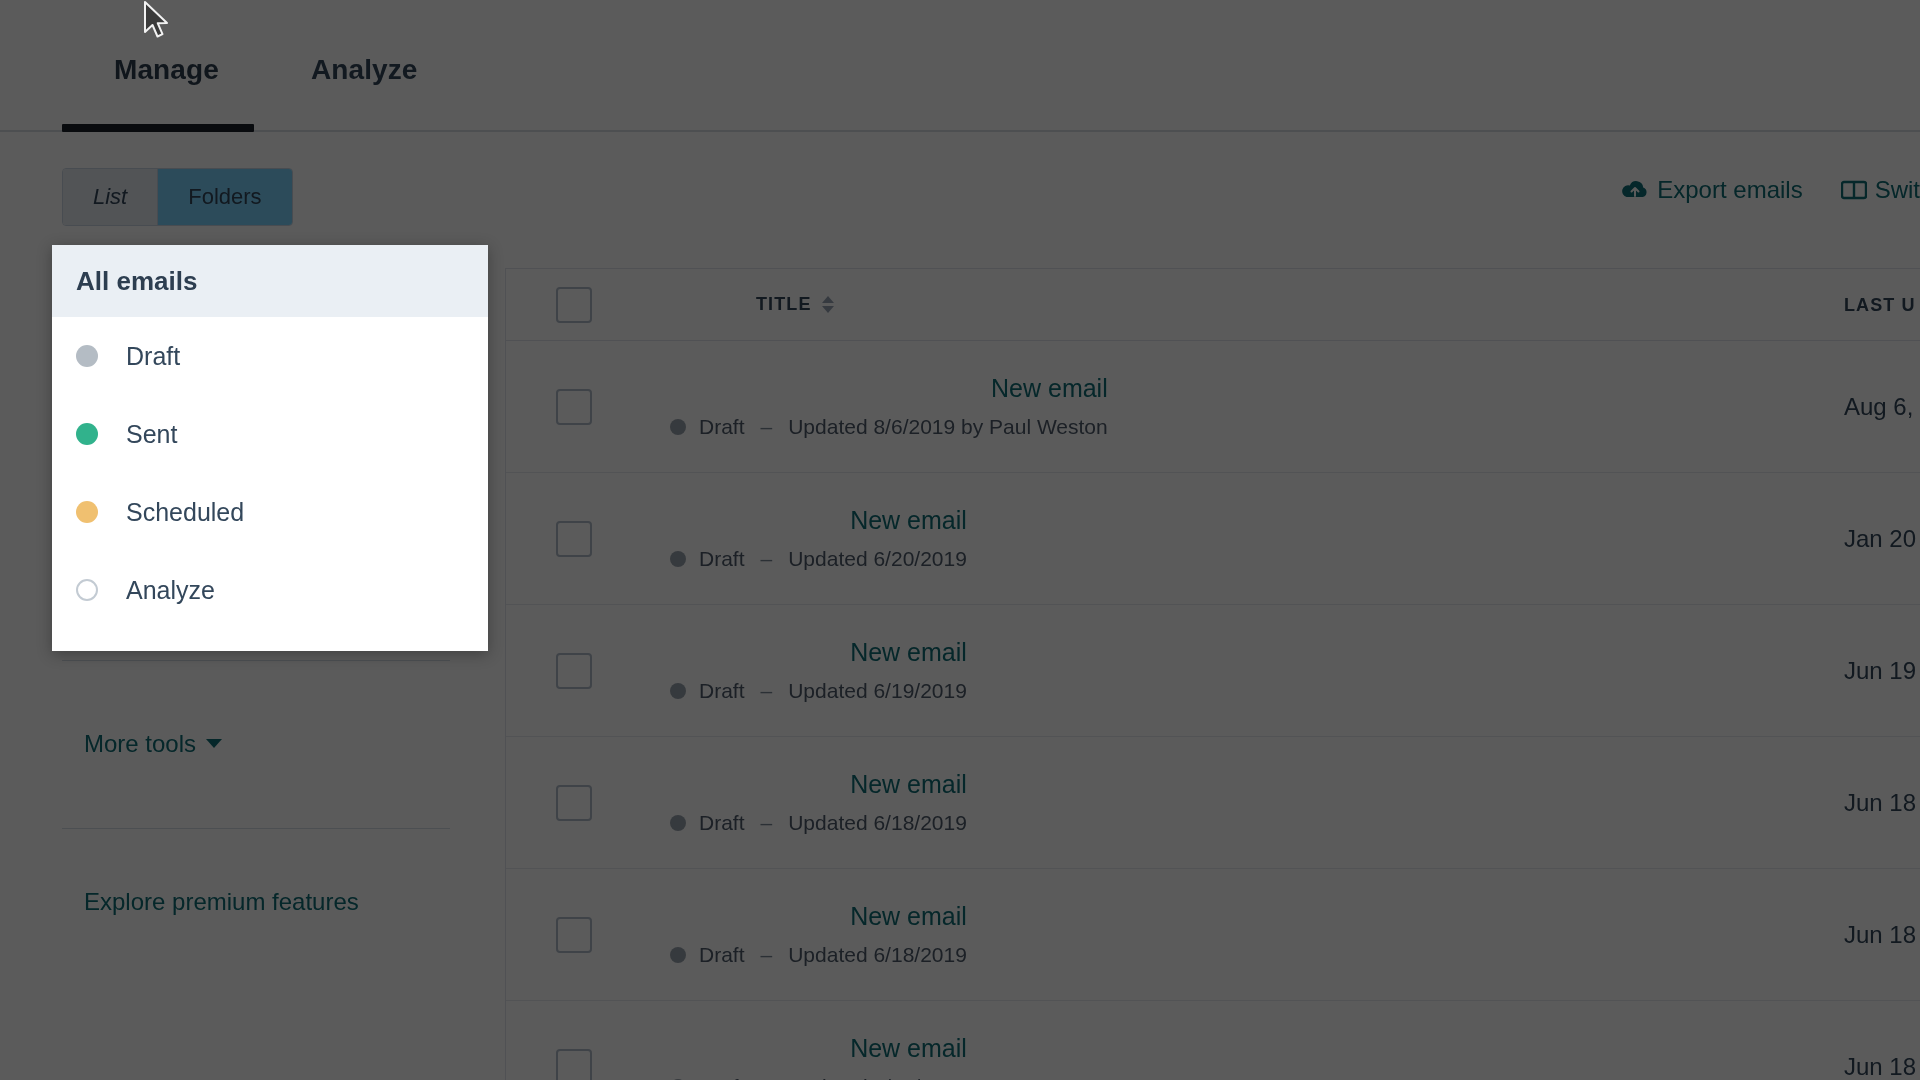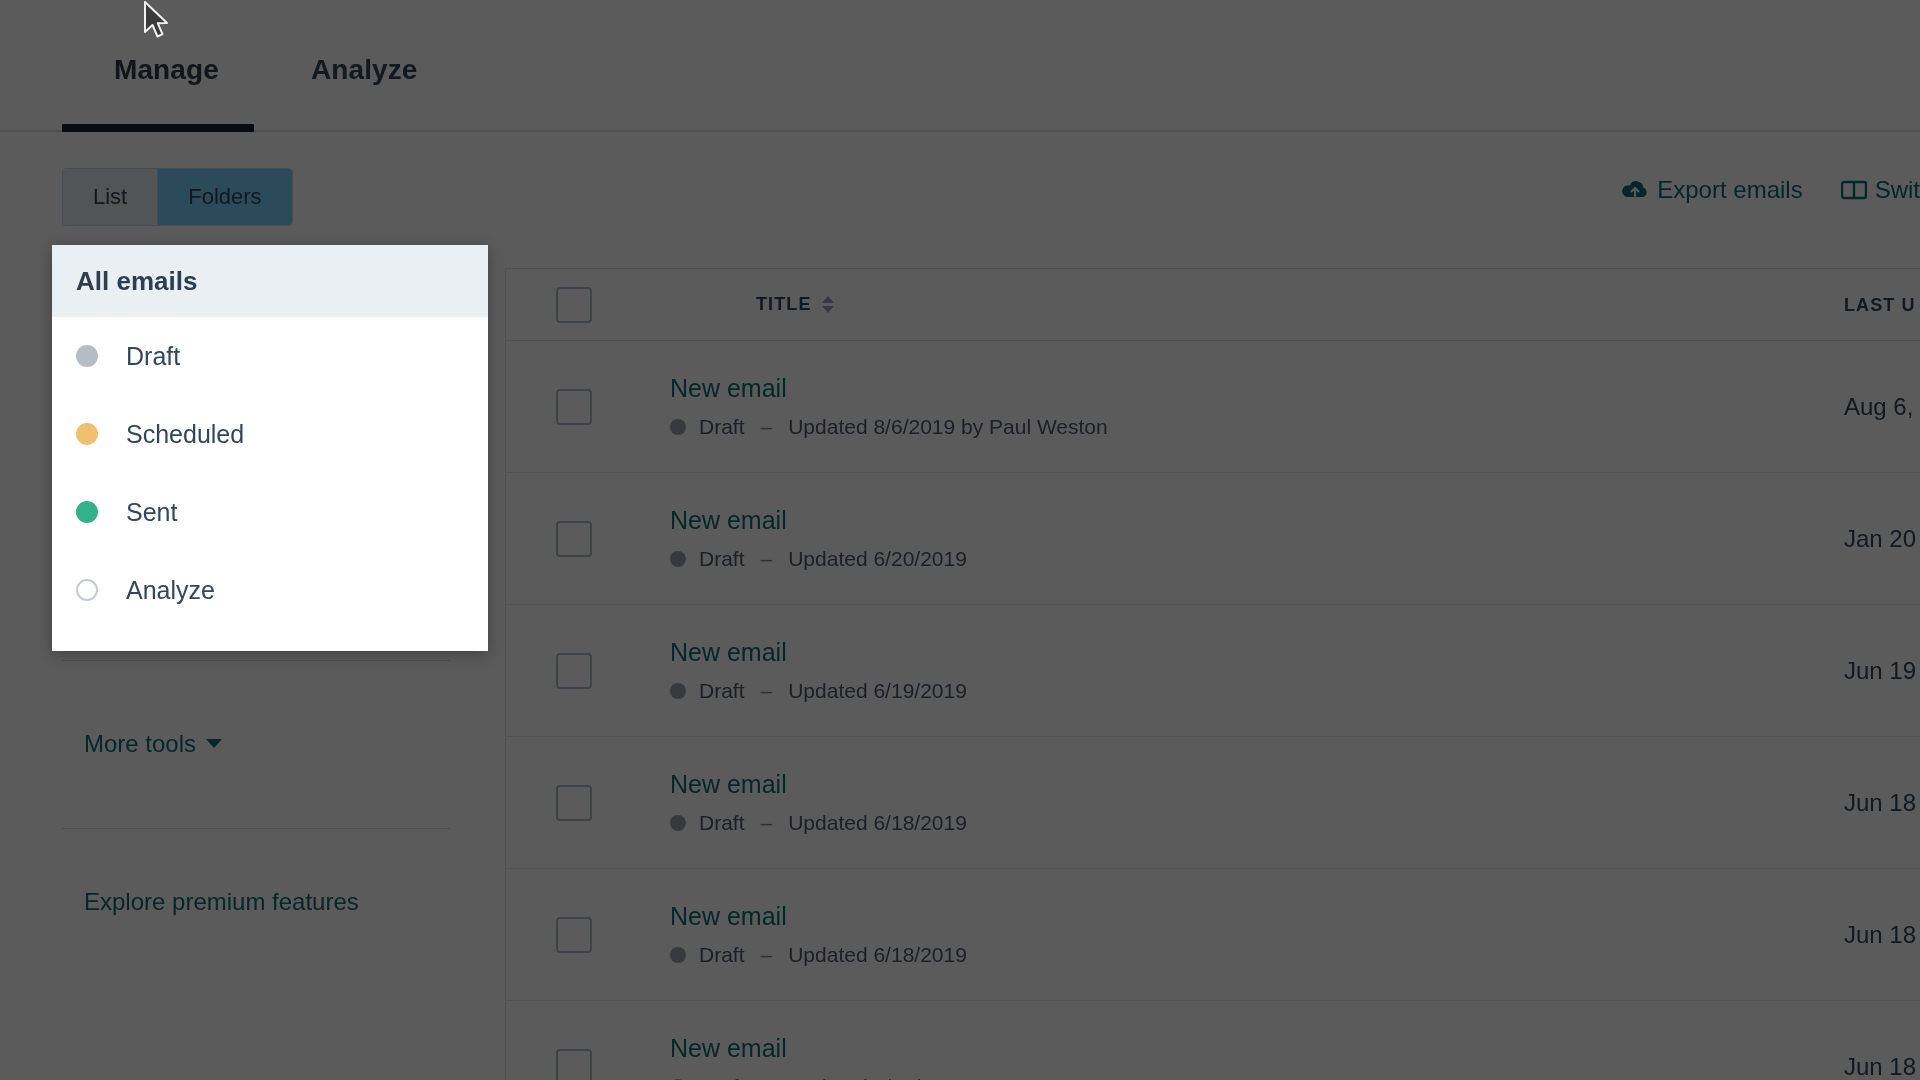--- a/index.html
+++ b/index.html
@@ -85,21 +85,21 @@
     font-size: 22px;
     color: #33475b;
     padding: 0 30px;
     display: flex;
     align-items: center;
     background: #7dd3fc;
     border: none;
     cursor: pointer;
     font-family: "Liberation Sans", sans-serif;
   }
-  .seg-btn.active { background: #e5eaf0; }
+  .seg-btn.active { background: #e5eaf0; font-style: italic; }
   .seg-btn + .seg-btn { border-left: 1px solid #cbd6e2; }
 
   
   .rail-divider {
     position: absolute;
     left: 62px;
     width: 388px;
     height: 1px;
     background: #d6dde5;
   }
@@ -193,21 +193,21 @@
   }
   .cb {
     width: 36px; height: 36px;
     border: 2px solid #b0bcc9;
     border-radius: 4px;
     background: #ffffff;
     margin-left: 50px;
     flex: none;
     cursor: pointer;
   }
-  .cell-title { margin-left: 78px; }
+  .cell-title { margin-left: 78px; text-align: right; }
   .email-link {
     font-size: 25px;
     color: #0f6d75;
     cursor: pointer;
     display: block;
     margin-bottom: 12px;
     white-space: nowrap;
   }
   .meta {
     display: flex;
@@ -425,26 +425,26 @@
   <div id="scrim"></div>
 
   <div class="dropdown">
     <div class="dd-item header">All emails</div>
     <div id="dd-items">
         <div class="dd-item">
           <span class="dd-dot gray"></span>
           <span>Draft</span>
         </div>
         <div class="dd-item">
+          <span class="dd-dot teal"></span>
+          <span>Sent</span>
+        </div>
+        <div class="dd-item">
           <span class="dd-dot orange"></span>
           <span>Scheduled</span>
-        </div>
-        <div class="dd-item">
-          <span class="dd-dot teal"></span>
-          <span>Sent</span>
         </div>
         <div class="dd-item">
           <span class="dd-dot hollow"></span>
           <span>Analyze</span>
         </div>
       </div>
   </div>
 
   <div class="cursor">
     <svg width="30" height="42" viewBox="0 0 30 42">

